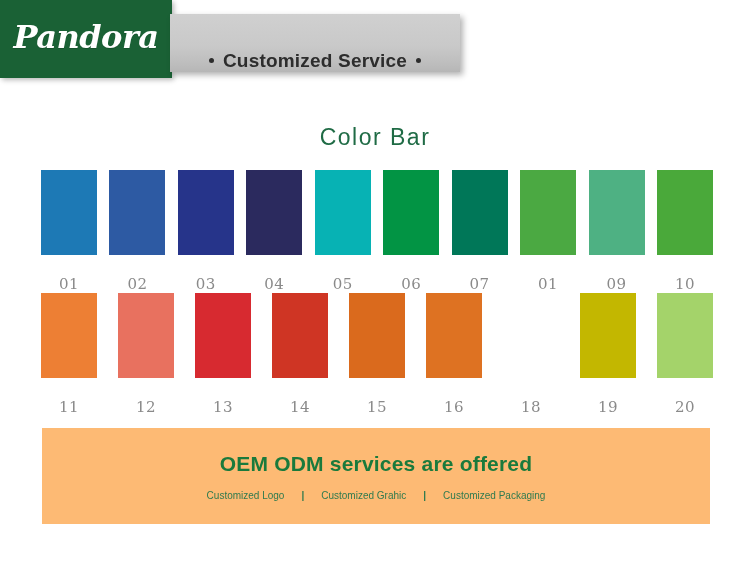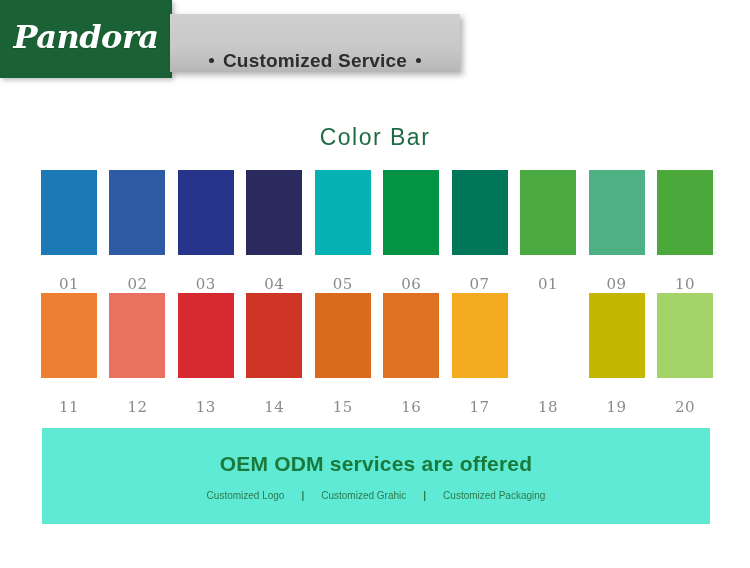--- a/index.html
+++ b/index.html
@@ -117,21 +117,21 @@
     letter-spacing: 0.5px;
   }
 
   
   .footer {
     position: absolute;
     left: 42px;
     top: 428px;
     width: 668px;
     height: 96px;
-    background: #5eead4;
+    background: #fdba74;
     display: flex;
     flex-direction: column;
     align-items: center;
     justify-content: center;
   }
   .footer-title {
     color: #1a7a3c;
     font-size: 21px;
     font-weight: bold;
     letter-spacing: 0.2px;
@@ -231,24 +231,20 @@
       <div class="swatch-chip" style="background: rgb(207, 53, 36);"></div>
       <div class="swatch-label">14</div>
     </div>
     <div class="swatch-cell">
       <div class="swatch-chip" style="background: rgb(218, 106, 29);"></div>
       <div class="swatch-label">15</div>
     </div>
     <div class="swatch-cell">
       <div class="swatch-chip" style="background: rgb(222, 114, 34);"></div>
       <div class="swatch-label">16</div>
-    </div>
-    <div class="swatch-cell">
-      <div class="swatch-chip" style="background: rgb(245, 171, 31);"></div>
-      <div class="swatch-label">17</div>
     </div>
     <div class="swatch-cell">
       <div class="swatch-chip"></div>
       <div class="swatch-label">18</div>
     </div>
     <div class="swatch-cell">
       <div class="swatch-chip" style="background: rgb(195, 183, 0);"></div>
       <div class="swatch-label">19</div>
     </div>
     <div class="swatch-cell">

